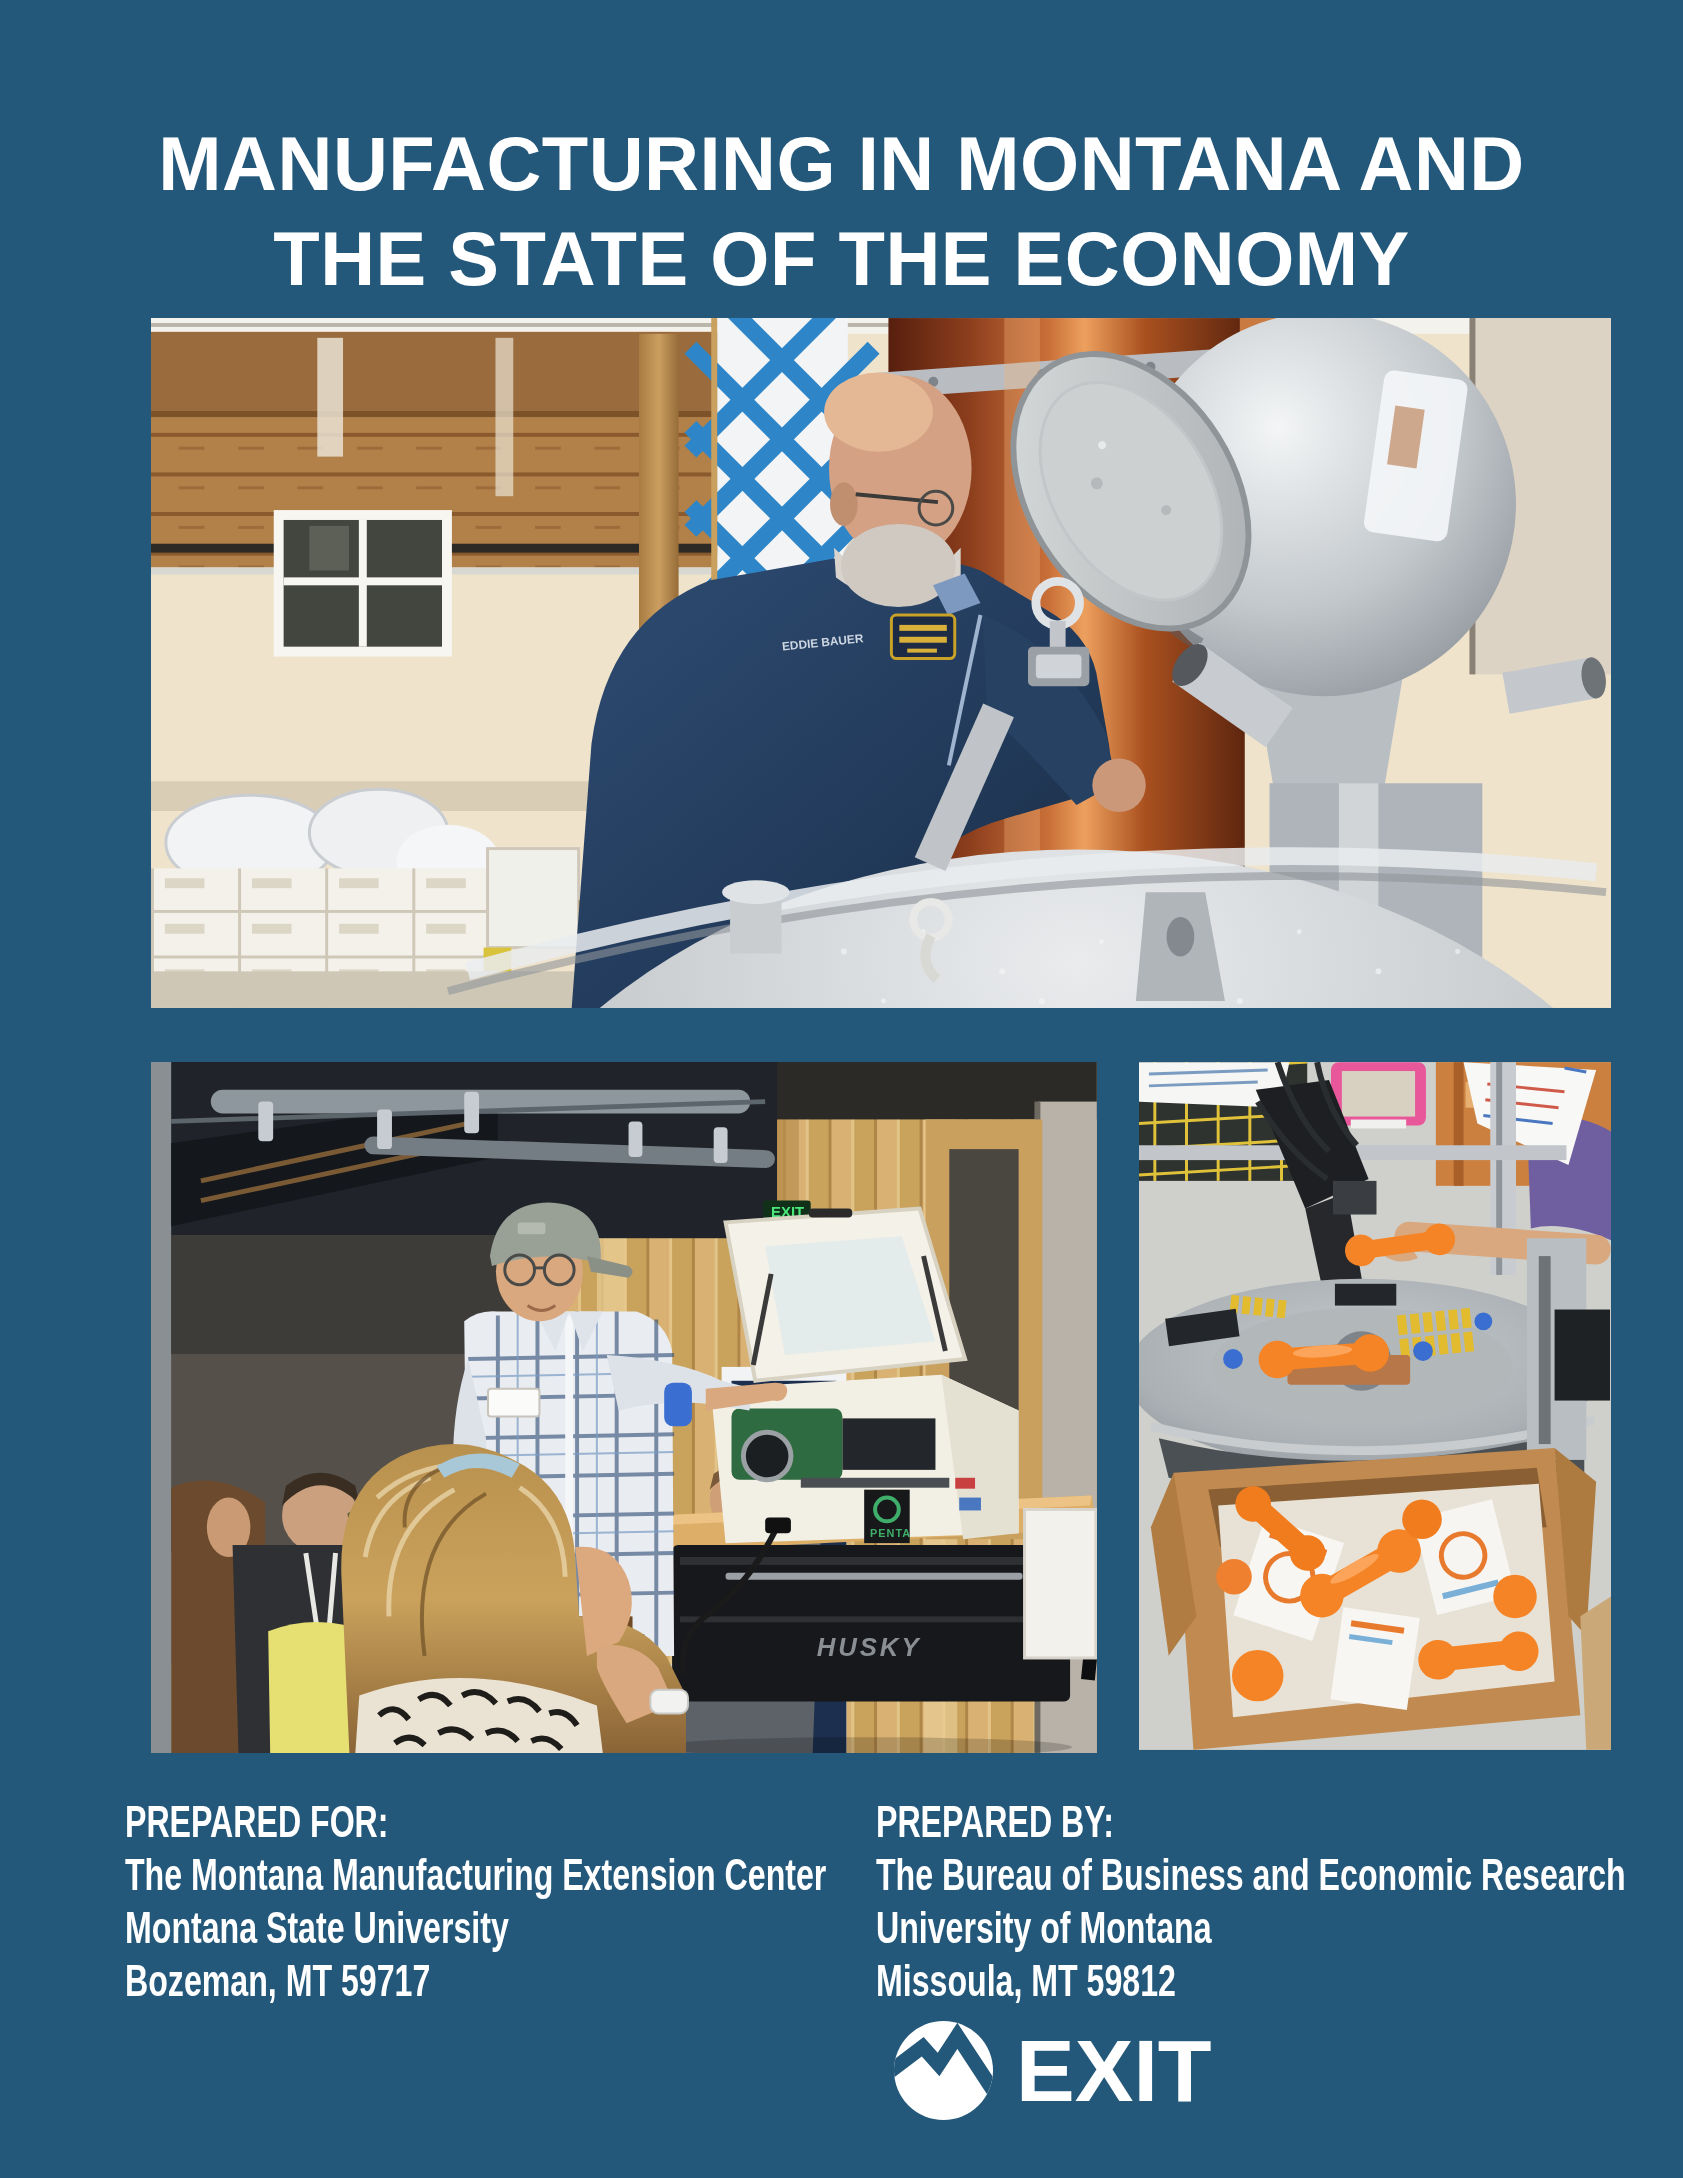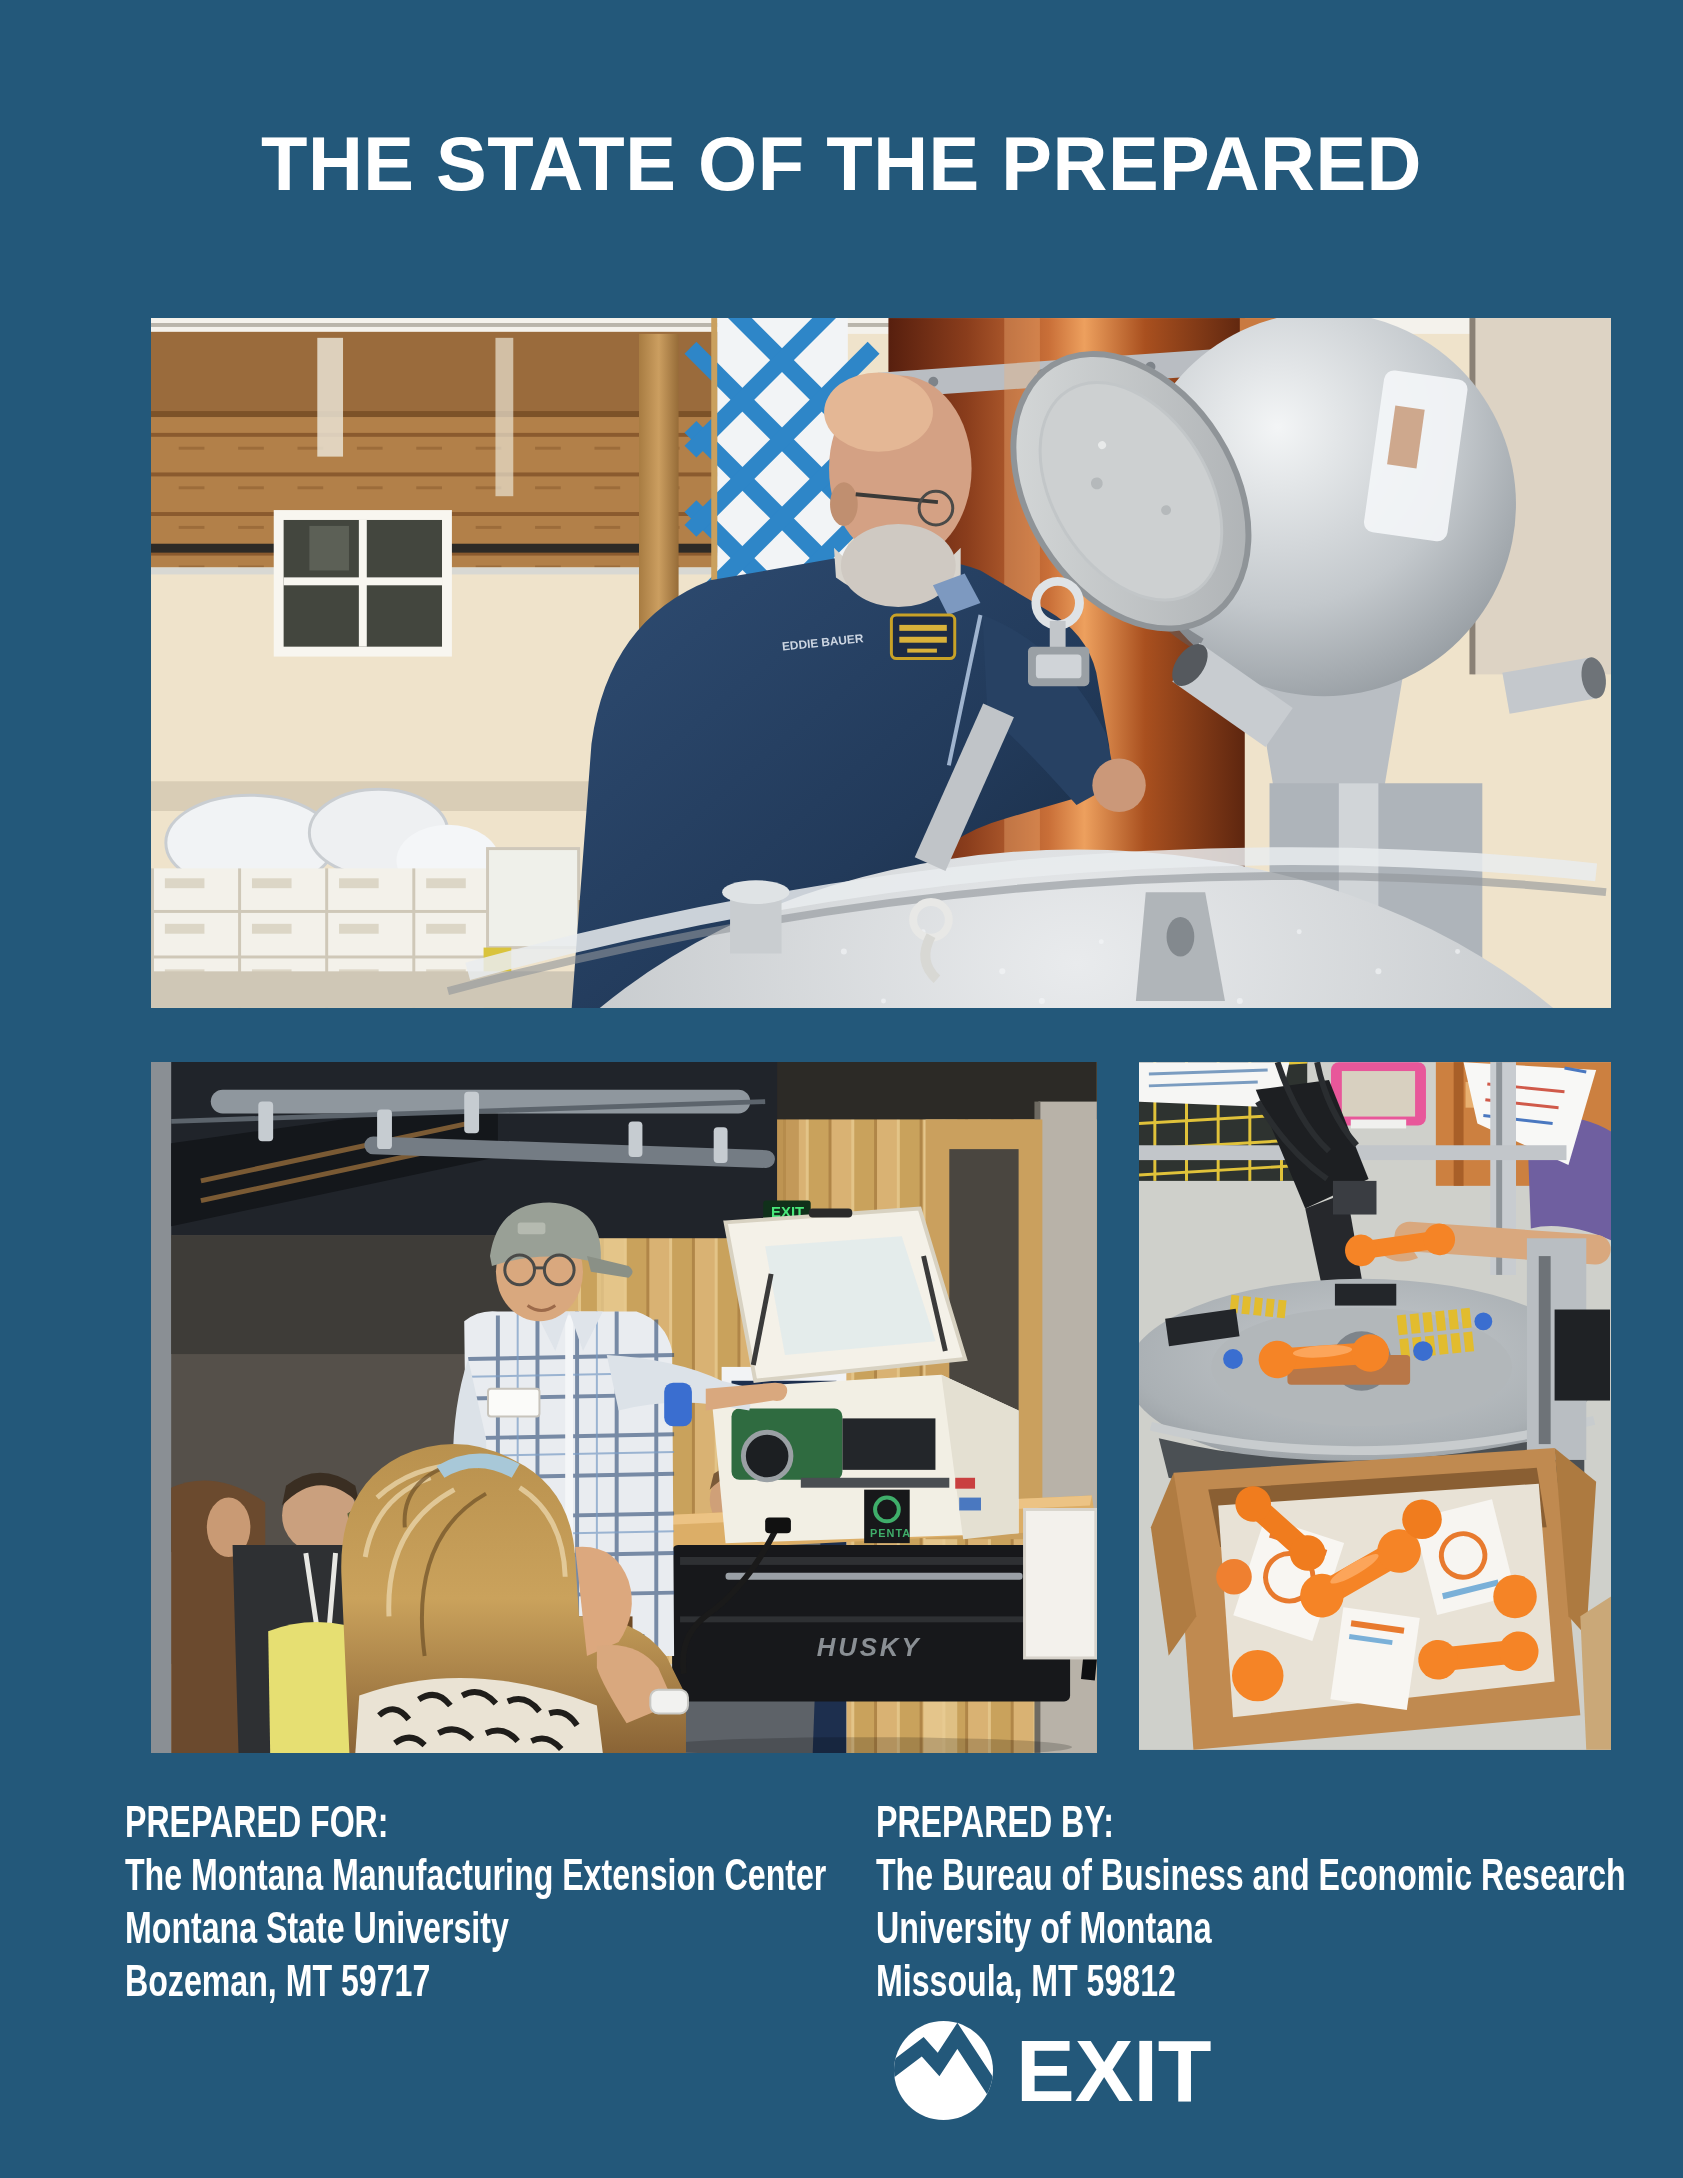--- a/index.html
+++ b/index.html
@@ -30,21 +30,22 @@
     display:flex;align-items:center;gap:23px;
   }
   .logo-text{
     color:#ffffff;font-size:88px;font-weight:700;line-height:1;letter-spacing:0;
   }
 </style>
 </head>
 <body style="background-color: rgb(35, 88, 122);">
 
 <h1 class="title">
-  <span style="display:block">THE STATE OF THE PREPARED</span>
+  <span style="display:block">MANUFACTURING IN MONTANA AND</span>
+  <span style="display:block">THE STATE OF THE ECONOMY</span>
 </h1>
 
 <figure class="photo" id="photo-hero" aria-label="A man in a navy jacket smiles while inspecting the open hatch lid of a stainless steel distilling tank, beside a large copper still column, with a blue-and-white diamond flag, a window, and stacked white boxes in the warehouse behind him">
 <svg viewBox="0 0 1475 697" xmlns="http://www.w3.org/2000/svg">
   <defs>
     <linearGradient id="copper" x1="0" y1="0" x2="1" y2="0">
       <stop offset="0" stop-color="#571f0e"></stop>
           <stop offset="0.22" stop-color="#8a3d1c"></stop>
       <stop offset="0.45" stop-color="#c96f38"></stop>
           <stop offset="0.55" stop-color="#eda05e"></stop>

